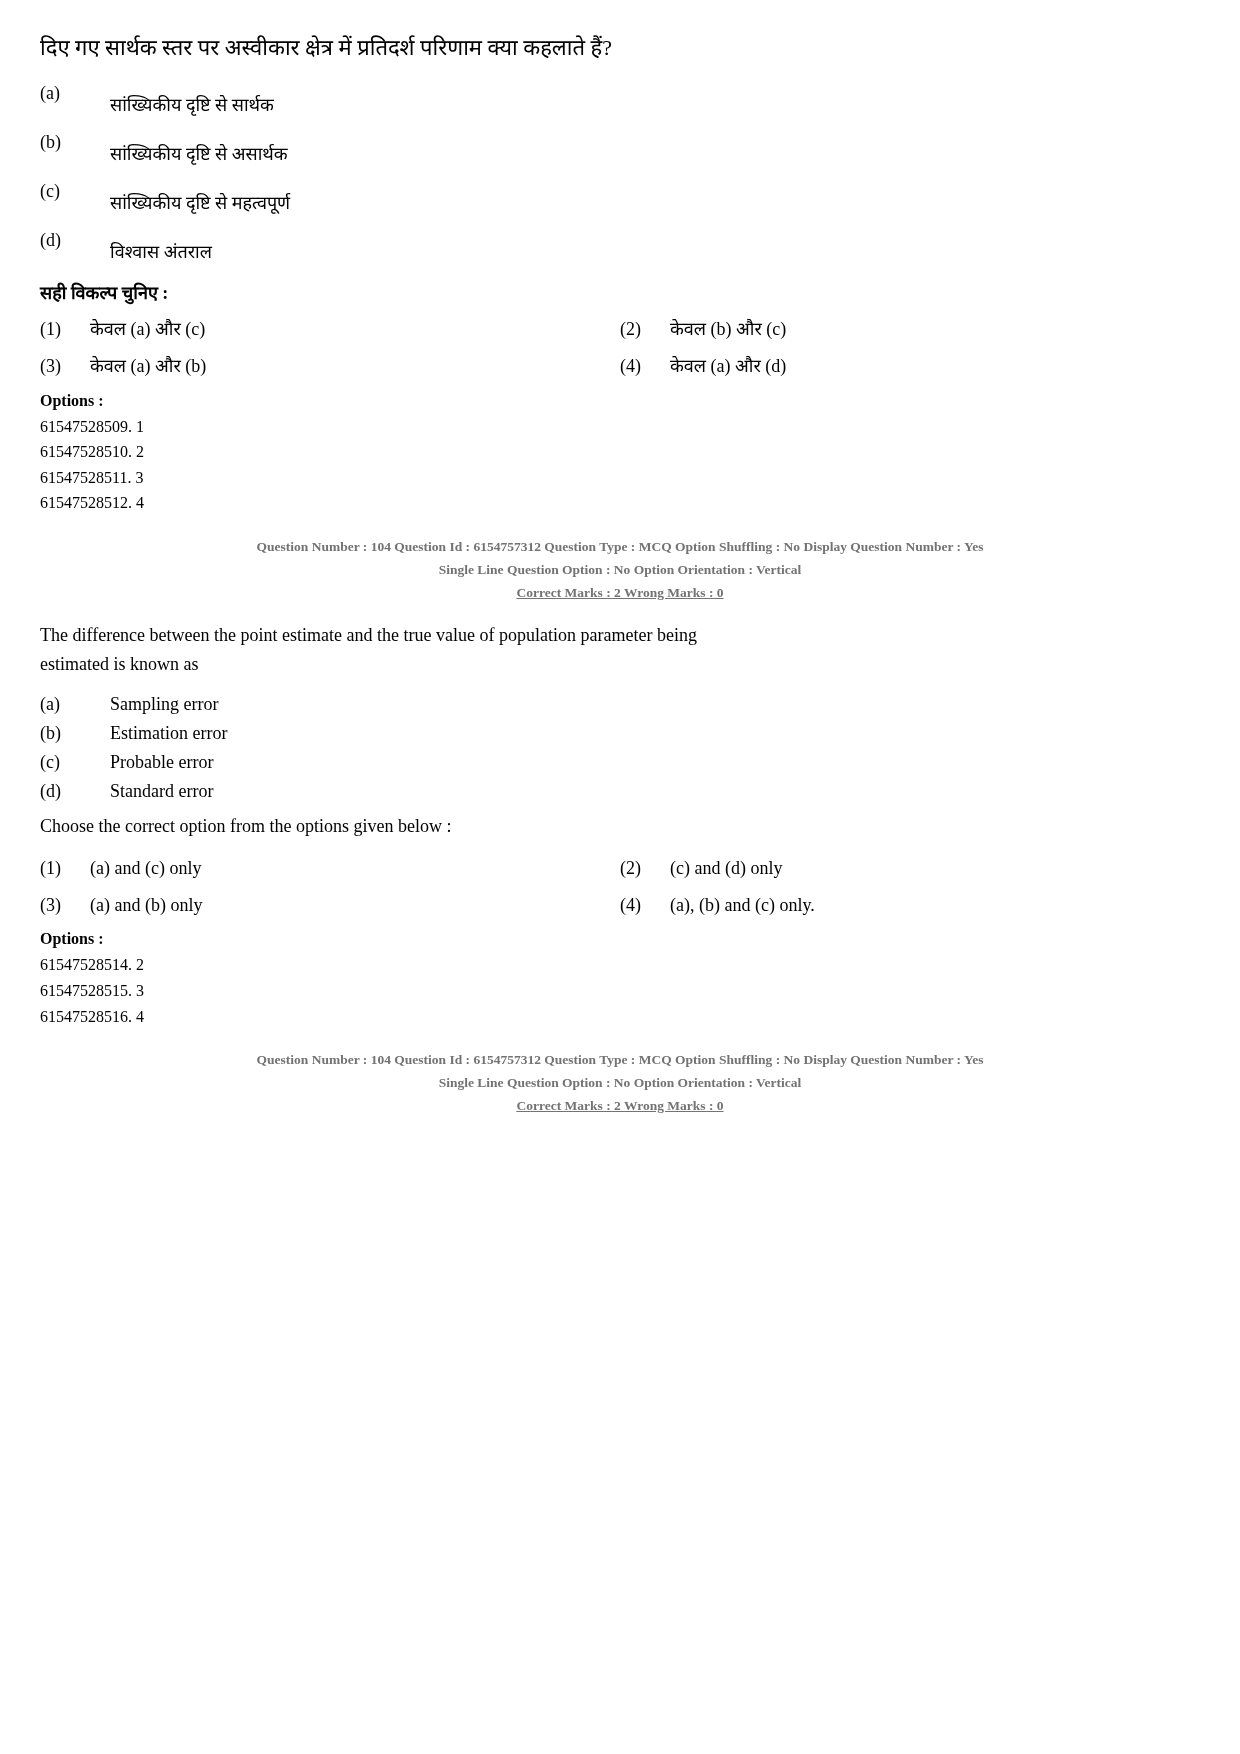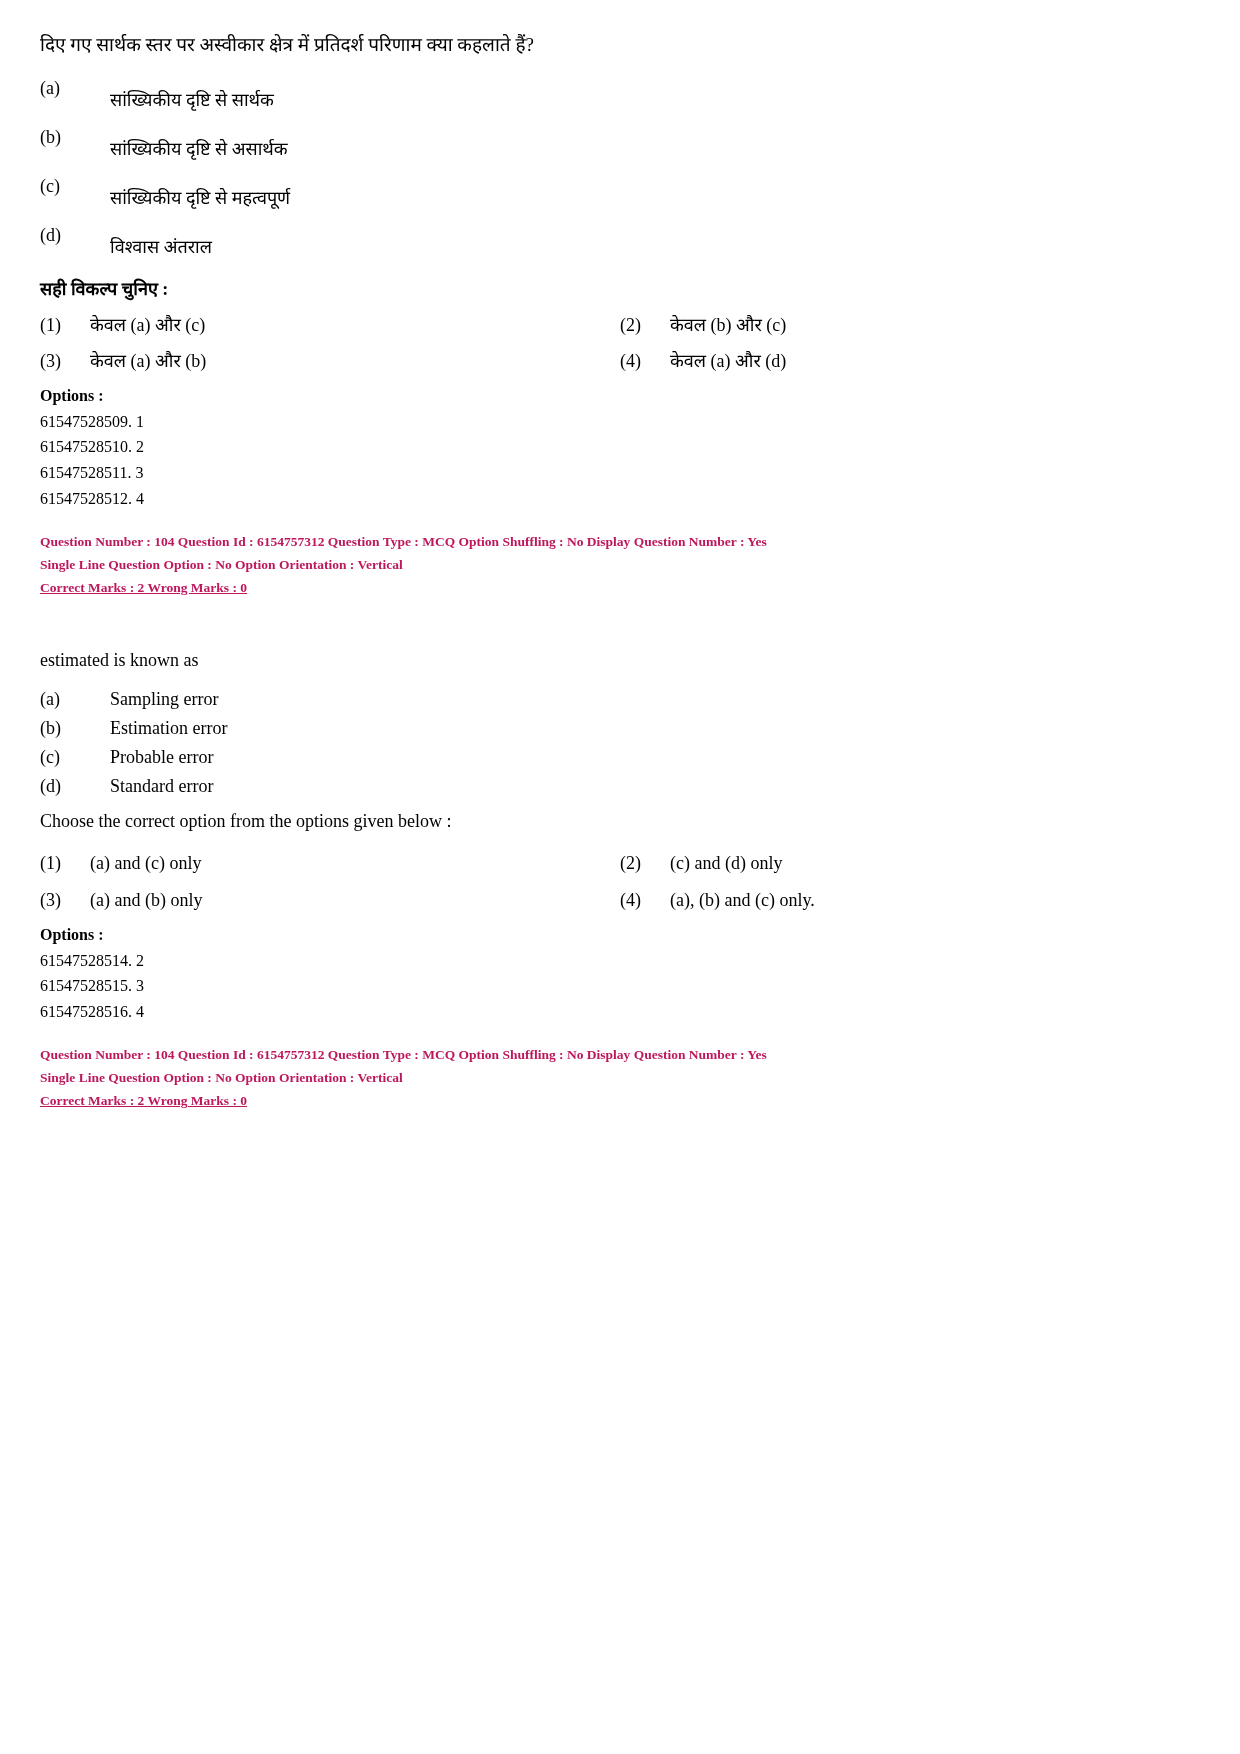--- a/index.html
+++ b/index.html
@@ -13,21 +13,21 @@
       font-size: 18px;
       color: #000000;
       width: 1240px;
       min-height: 1754px;
       padding: 30px 40px;
     }
     .section {
       margin-bottom: 20px;
     }
     .question-text {
-      font-size: 19px;
+      font-size: 22px;
       line-height: 1.6;
       margin-bottom: 14px;
     }
     .option-row {
       display: flex;
       align-items: flex-start;
       margin-bottom: 8px;
       font-size: 18px;
       line-height: 1.6;
     }
@@ -70,21 +70,22 @@
     }
     .option-code {
       font-size: 16px;
       line-height: 1.6;
     }
     .meta-info {
       font-size: 13.5px;
       font-weight: bold;
       line-height: 1.7;
       margin: 14px 0 6px 0;
-      color: #be185d;
+      color: #737373;
+      text-align: center;
     }
     .correct-marks {
       font-size: 13.5px;
       font-weight: bold;
       text-decoration: underline;
     }
     .english-question {
       font-size: 18px;
       line-height: 1.65;
       margin-bottom: 14px;
@@ -158,21 +159,21 @@
 
 <div class="meta-info">
   <div>Question Number : 104  Question Id : 6154757312  Question Type : MCQ  Option Shuffling : No  Display Question Number : Yes</div>
   <div>Single Line Question Option : No  Option Orientation : Vertical</div>
   <div class="correct-marks">Correct Marks : 2  Wrong Marks : 0</div>
 </div>
 
 <div class="section" style="margin-top: 16px;">
 
   <div class="english-question">
-    <br>
+    <span>The difference between the point estimate and the true value of population parameter being</span><br>
     <span>estimated is known as</span>
   </div>
 
   <div>
     <div class="en-option-row">
       <span class="en-option-label">(a)</span>
       <span>Sampling error</span>
     </div>
     <div class="en-option-row">
       <span class="en-option-label">(b)</span>

